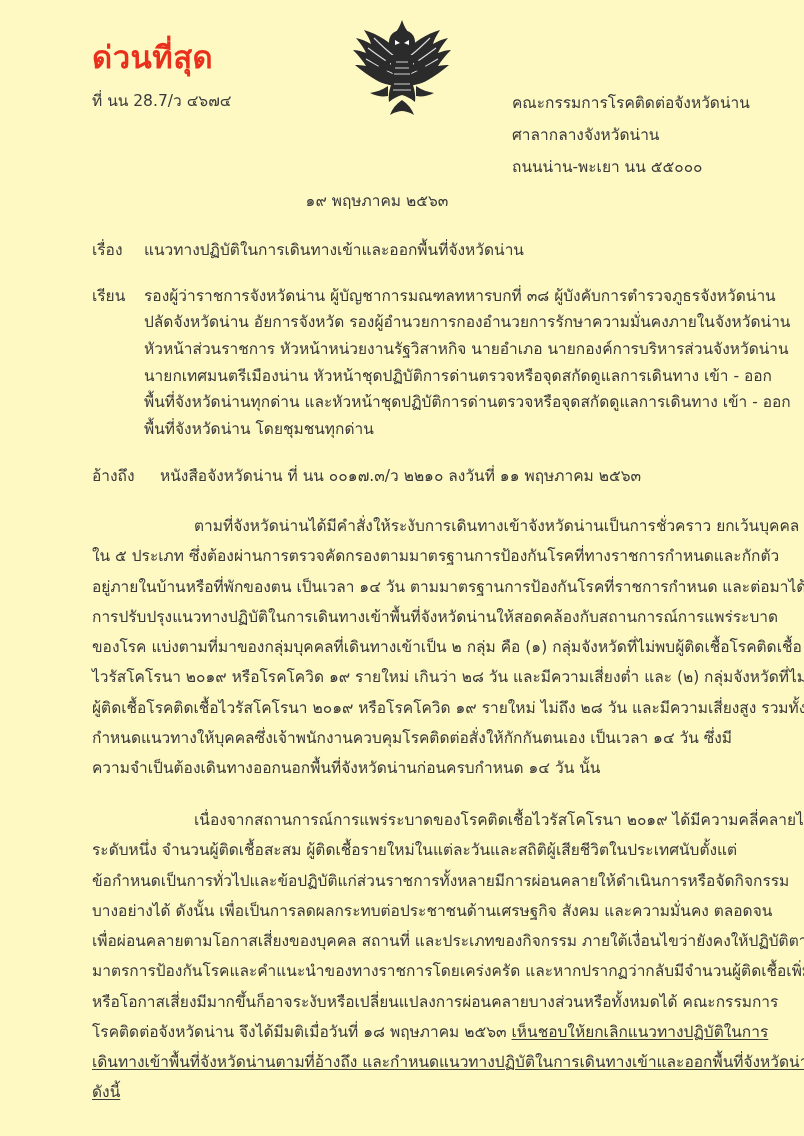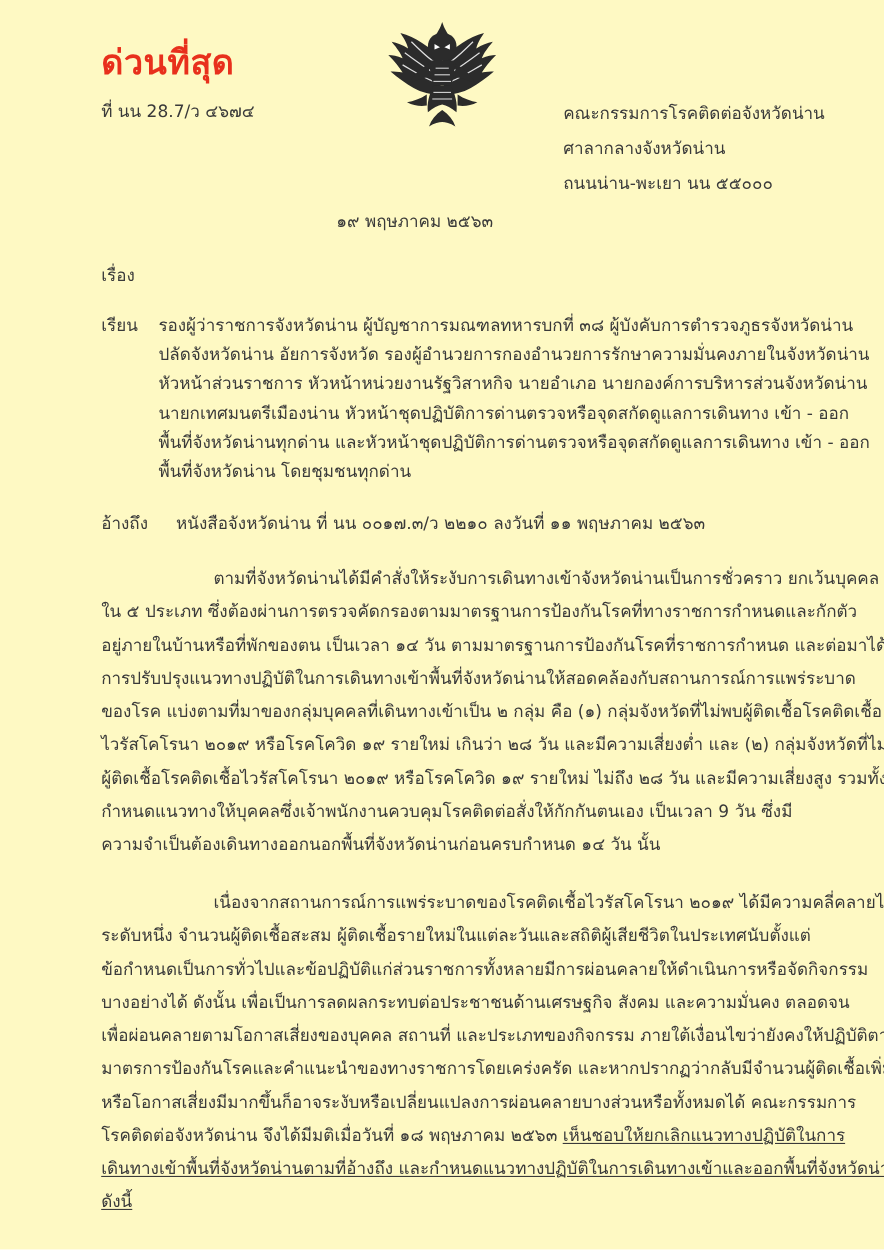--- a/index.html
+++ b/index.html
@@ -190,20 +190,23 @@
       <div>คณะกรรมการโรคติดต่อจังหวัดน่าน</div>
       <div>ศาลากลางจังหวัดน่าน</div>
       <div>ถนนน่าน-พะเยา นน ๕๕๐๐๐</div>
     </div>
   </div>
 
   <div class="date-line">๑๙ พฤษภาคม ๒๕๖๓</div>
 
   <div class="field-row subject">
     <div class="field-label w-zero">เรื่อง</div>
+    <div class="field-body">
+      <div>แนวทางปฏิบัติในการเดินทางเข้าและออกพื้นที่จังหวัดน่าน</div>
+    </div>
   </div>
 
   <div class="field-row attention">
     <div class="field-label w-one">เรียน</div>
     <div class="field-body">
       <div>รองผู้ว่าราชการจังหวัดน่าน ผู้บัญชาการมณฑลทหารบกที่ ๓๘ ผู้บังคับการตำรวจภูธรจังหวัดน่าน</div>
       <div>ปลัดจังหวัดน่าน อัยการจังหวัด รองผู้อำนวยการกองอำนวยการรักษาความมั่นคงภายในจังหวัดน่าน</div>
       <div>หัวหน้าส่วนราชการ หัวหน้าหน่วยงานรัฐวิสาหกิจ นายอำเภอ นายกองค์การบริหารส่วนจังหวัดน่าน</div>
       <div>นายกเทศมนตรีเมืองน่าน หัวหน้าชุดปฏิบัติการด่านตรวจหรือจุดสกัดดูแลการเดินทาง เข้า - ออก</div>
       <div>พื้นที่จังหวัดน่านทุกด่าน และหัวหน้าชุดปฏิบัติการด่านตรวจหรือจุดสกัดดูแลการเดินทาง เข้า - ออก</div>
@@ -221,21 +224,21 @@
   <div class="body-zone">
 
     <div class="para">
       <div class="ln first">ตามที่จังหวัดน่านได้มีคำสั่งให้ระงับการเดินทางเข้าจังหวัดน่านเป็นการชั่วคราว ยกเว้นบุคคล</div>
       <div class="ln">ใน ๕ ประเภท  ซึ่งต้องผ่านการตรวจคัดกรองตามมาตรฐานการป้องกันโรคที่ทางราชการกำหนดและกักตัว</div>
       <div class="ln">อยู่ภายในบ้านหรือที่พักของตน เป็นเวลา ๑๔ วัน ตามมาตรฐานการป้องกันโรคที่ราชการกำหนด และต่อมาได้มี</div>
       <div class="ln">การปรับปรุงแนวทางปฏิบัติในการเดินทางเข้าพื้นที่จังหวัดน่านให้สอดคล้องกับสถานการณ์การแพร่ระบาด</div>
       <div class="ln">ของโรค แบ่งตามที่มาของกลุ่มบุคคลที่เดินทางเข้าเป็น ๒ กลุ่ม คือ (๑) กลุ่มจังหวัดที่ไม่พบผู้ติดเชื้อโรคติดเชื้อ</div>
       <div class="ln">ไวรัสโคโรนา ๒๐๑๙ หรือโรคโควิด ๑๙ รายใหม่ เกินว่า ๒๘ วัน และมีความเสี่ยงต่ำ และ (๒) กลุ่มจังหวัดที่ไม่พบ</div>
       <div class="ln">ผู้ติดเชื้อโรคติดเชื้อไวรัสโคโรนา ๒๐๑๙ หรือโรคโควิด ๑๙ รายใหม่ ไม่ถึง ๒๘ วัน และมีความเสี่ยงสูง รวมทั้ง</div>
-      <div class="ln">กำหนดแนวทางให้บุคคลซึ่งเจ้าพนักงานควบคุมโรคติดต่อสั่งให้กักกันตนเอง เป็นเวลา 9 วัน ซึ่งมี</div>
+      <div class="ln">กำหนดแนวทางให้บุคคลซึ่งเจ้าพนักงานควบคุมโรคติดต่อสั่งให้กักกันตนเอง เป็นเวลา ๑๔ วัน ซึ่งมี</div>
       <div class="ln">ความจำเป็นต้องเดินทางออกนอกพื้นที่จังหวัดน่านก่อนครบกำหนด ๑๔ วัน นั้น</div>
     </div>
 
     <div class="para">
       <div class="ln first">เนื่องจากสถานการณ์การแพร่ระบาดของโรคติดเชื้อไวรัสโคโรนา ๒๐๑๙ ได้มีความคลี่คลายไป</div>
       <div class="ln">ระดับหนึ่ง จำนวนผู้ติดเชื้อสะสม ผู้ติดเชื้อรายใหม่ในแต่ละวันและสถิติผู้เสียชีวิตในประเทศนับตั้งแต่</div>
       <div class="ln">ข้อกำหนดเป็นการทั่วไปและข้อปฏิบัติแก่ส่วนราชการทั้งหลายมีการผ่อนคลายให้ดำเนินการหรือจัดกิจกรรม</div>
       <div class="ln">บางอย่างได้ ดังนั้น เพื่อเป็นการลดผลกระทบต่อประชาชนด้านเศรษฐกิจ สังคม และความมั่นคง ตลอดจน</div>
       <div class="ln">เพื่อผ่อนคลายตามโอกาสเสี่ยงของบุคคล สถานที่ และประเภทของกิจกรรม ภายใต้เงื่อนไขว่ายังคงให้ปฏิบัติตาม</div>
       <div class="ln">มาตรการป้องกันโรคและคำแนะนำของทางราชการโดยเคร่งครัด และหากปรากฏว่ากลับมีจำนวนผู้ติดเชื้อเพิ่ม</div>

